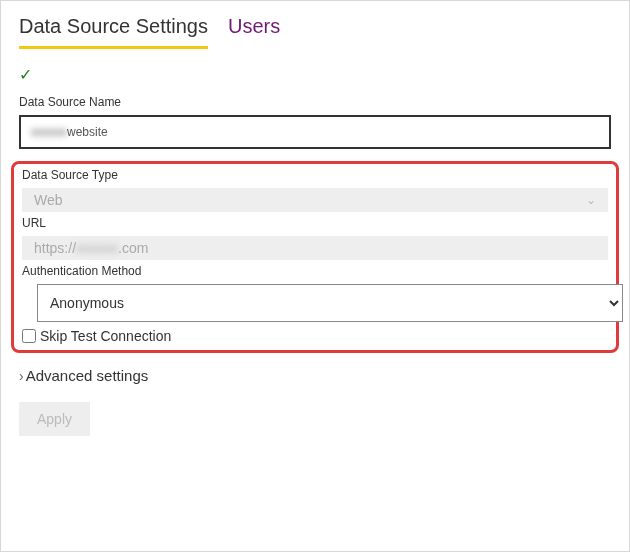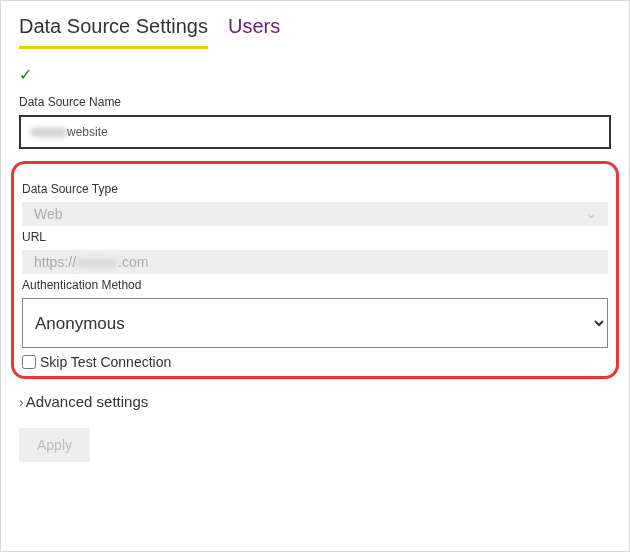--- a/index.html
+++ b/index.html
@@ -57,22 +57,22 @@
     height: 34px;
     border: 2px solid #333;
     padding: 0 10px;
     font-size: 12px;
     color: #555;
     background: #fff;
     outline: none;
   }
   .highlight-box {
     border: 3px solid #e03b3b;
-    border-radius: 14px;
-    padding: 14px 8px 6px 8px;
+    border-radius: 8px;
+    padding: 0 8px 6px 8px;
     margin-top: 12px;
     margin-left: -8px;
     margin-right: -8px;
   }
   .readonly-field {
     width: 100%;
     height: 24px;
     background: #eeeeee;
     border: none;
     padding: 0 12px;
@@ -81,26 +81,27 @@
     display: flex;
     align-items: center;
     justify-content: space-between;
   }
   .chev {
     color: #bbb;
     font-size: 12px;
   }
   .select-field {
     width: 100%;
-    height: 50px;
+    height: 38px;
     border: 1px solid #888;
     padding: 0 8px;
-    font-size: 17px;
+    font-size: 14px;
     color: #333;
     background: #fff;
+    margin-left: 15px;
   }
   .checkbox-row {
     display: flex;
     align-items: center;
     gap: 4px;
     font-size: 14px;
     color: #333;
     margin-top: 6px;
   }
   .checkbox-row input {

